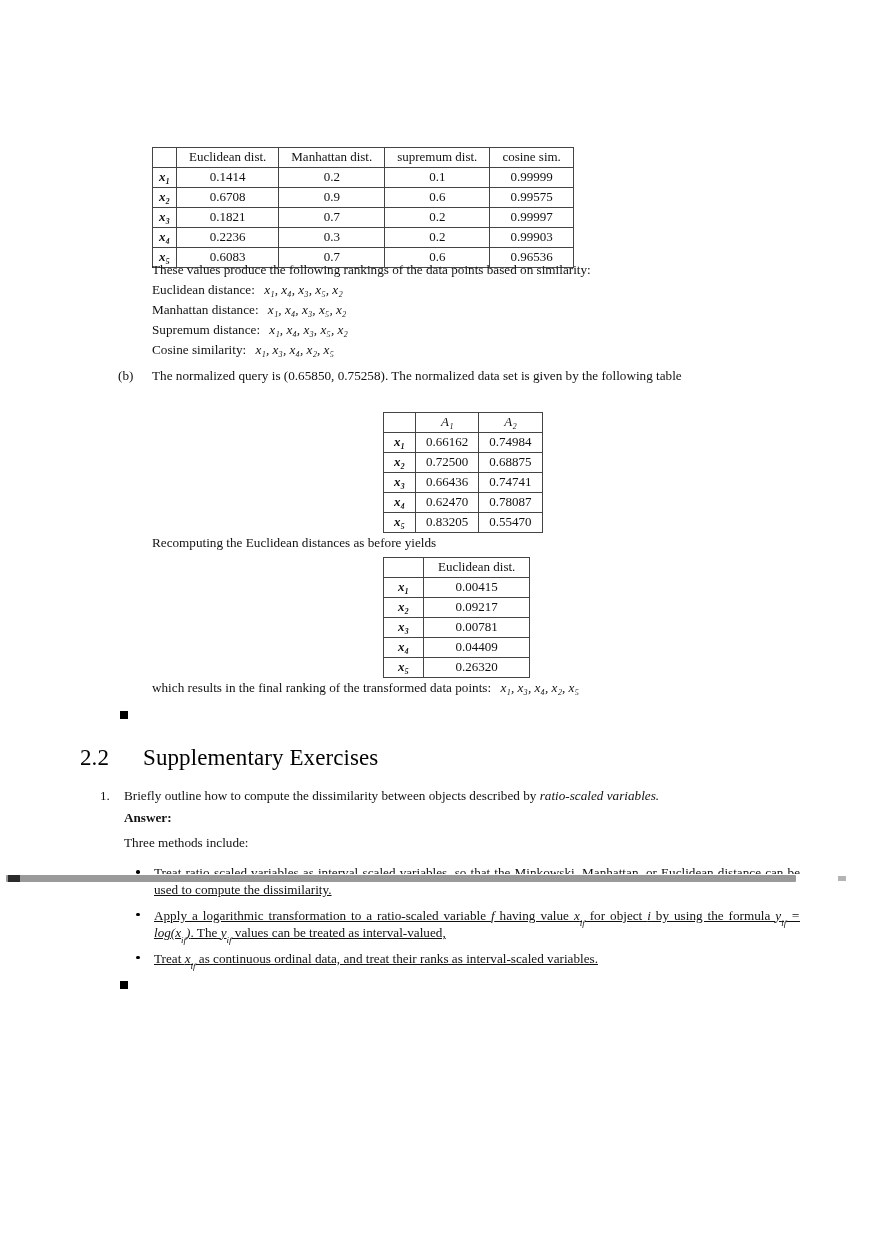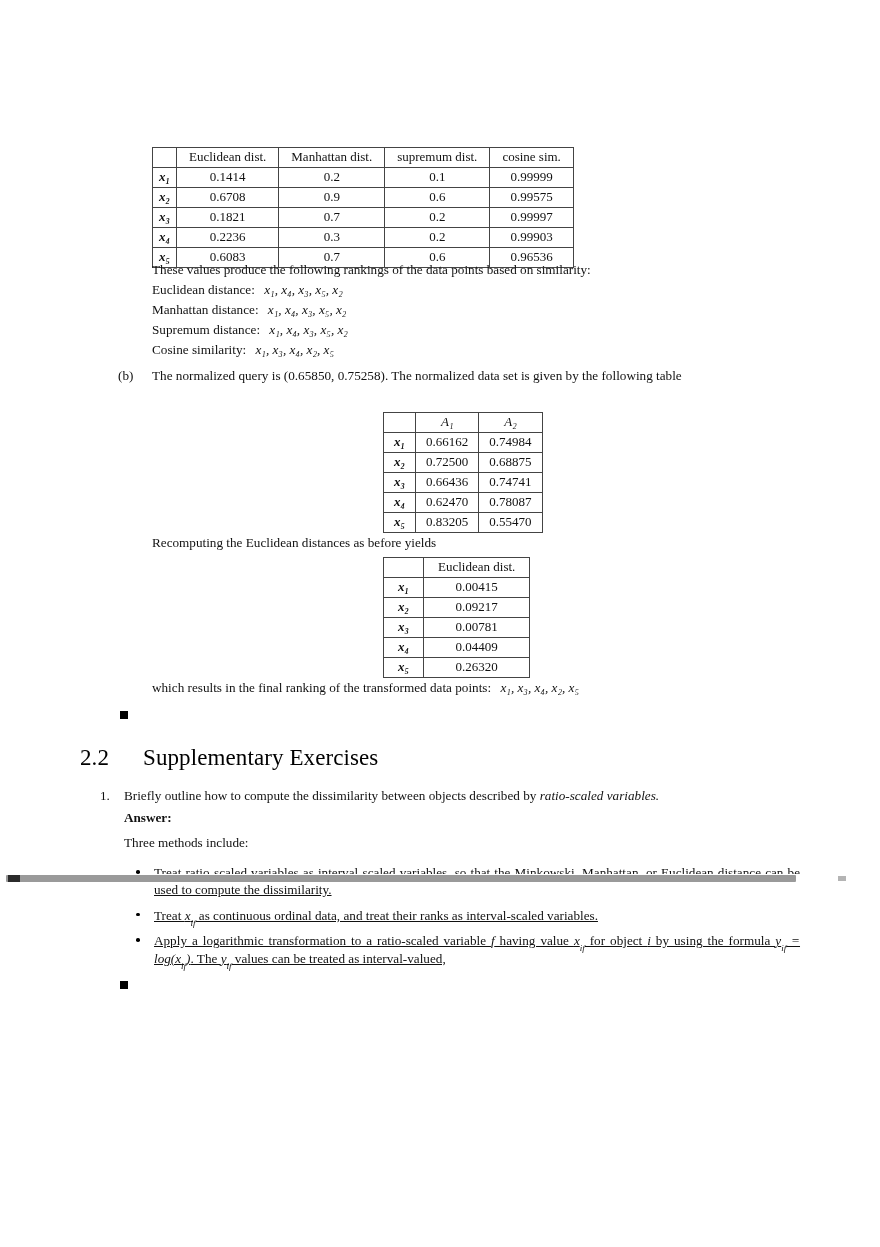--- a/index.html
+++ b/index.html
@@ -328,25 +328,25 @@
   <div class="abs txt" id="answer-label">Answer:</div>
   <div class="abs txt" id="three-methods">Three methods include:</div>
 
   <div class="bullets txt">
     <div class="bullet-item">
       <span class="dot"></span>
       <span>Treat ratio-scaled variables as interval-scaled variables, so that the Minkowski, Manhattan, or Euclidean distance can be used to compute the dissimilarity.</span>
     </div>
     <div class="bullet-item">
       <span class="dot"></span>
-      <span>Treat <span class="mathvar">x<sub>if</sub></span> as continuous ordinal data, and treat their ranks as interval-scaled variables.</span>
+      <span>Apply a logarithmic transformation to a ratio-scaled variable <span class="mathvar">f</span> having value <span class="mathvar">x<sub>if</sub></span> for object <span class="mathvar">i</span> by using the formula <span class="mathvar">y<sub>if</sub> = log(x<sub>if</sub>)</span>. The <span class="mathvar">y<sub>if</sub></span> values can be treated as interval-valued,</span>
     </div>
     <div class="bullet-item">
       <span class="dot"></span>
-      <span>Apply a logarithmic transformation to a ratio-scaled variable <span class="mathvar">f</span> having value <span class="mathvar">x<sub>if</sub></span> for object <span class="mathvar">i</span> by using the formula <span class="mathvar">y<sub>if</sub> = log(x<sub>if</sub>)</span>. The <span class="mathvar">y<sub>if</sub></span> values can be treated as interval-valued,</span>
+      <span>Treat <span class="mathvar">x<sub>if</sub></span> as continuous ordinal data, and treat their ranks as interval-scaled variables.</span>
     </div>
   </div>
 
   <div class="abs" id="qed-2"></div>
 
   <div id="scrollbar-track"></div>
   <div id="scrollbar-thumb"></div>
   <div id="scrollbar-left-cap"></div>
   <div id="scrollbar-end-marker"></div>
 

